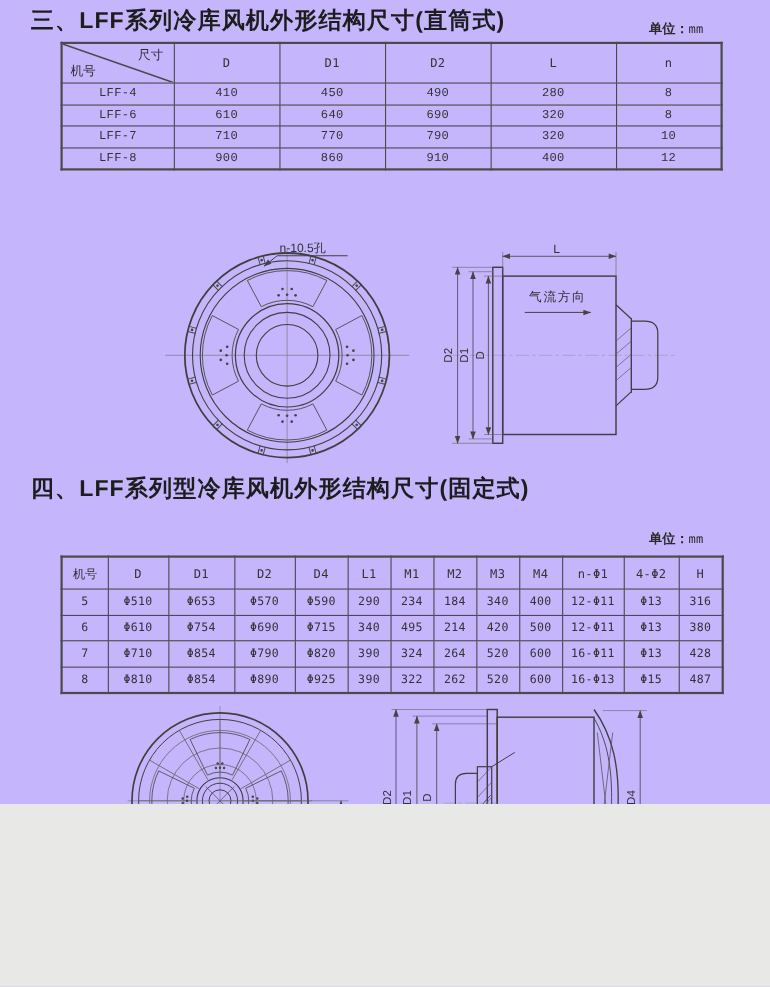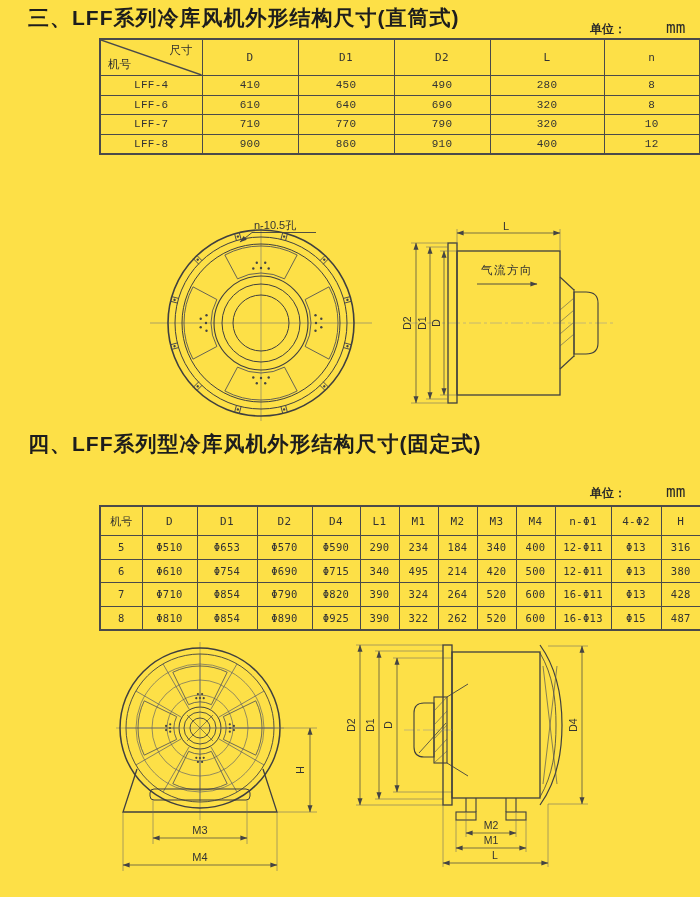--- a/index.html
+++ b/index.html
@@ -1,27 +1,27 @@
 <!DOCTYPE html>
 <html><head>
 <meta charset="utf-8">
 <style>
   html,body{margin:0;padding:0;background:#e8e8e6;}
-  .page{position:relative;width:700px;height:897px;background:#fde047;
+  .page{position:relative;width:700px;height:731px;background:#c4b5fd;
         font-family:"Liberation Sans",sans-serif;color:#2e2e2e;overflow:hidden;}
   .sec-title{position:absolute;left:28px;font-size:21px;font-weight:700;
              letter-spacing:1px;color:#1d1d1d;white-space:nowrap;}
   #title1{top:4px;}
   #title2{top:430px;}
   .unit{position:absolute;left:590px;font-size:12px;font-weight:700;color:#2a2a2a;}
   #unit1{top:18px;}
   #unit2{top:482px;}
-  .unit .uval{font-family:"DejaVu Sans Mono",monospace;font-weight:400;font-size:16px;margin-left:40px;}
+  .unit .uval{font-family:"DejaVu Sans Mono",monospace;font-weight:400;font-size:11px;}
   table{border-collapse:collapse;table-layout:fixed;position:absolute;
-        border:2px solid #4a4a4a;background:transparent;margin-left:44px;}
+        border:2px solid #4a4a4a;background:transparent;}
   th,td{border:1.2px solid #4a4a4a;text-align:center;vertical-align:middle;
         padding:0;overflow:hidden;}
   td, th.numhead{font-family:"DejaVu Sans Mono",monospace;font-weight:400;
         font-size:11px;color:#333;letter-spacing:0.3px;}
   th{font-size:12px;font-weight:400;color:#2e2e2e;}
   #table1{left:55px;top:38px;width:600px;}
   #table1 thead th{height:35px;}
   #table1 tbody td{height:18.5px;font-family:Liberation Mono, monospace;}
   #table2{left:55px;top:505px;width:601px;}
   #table2 thead th{height:28px;font-size:11px;}

